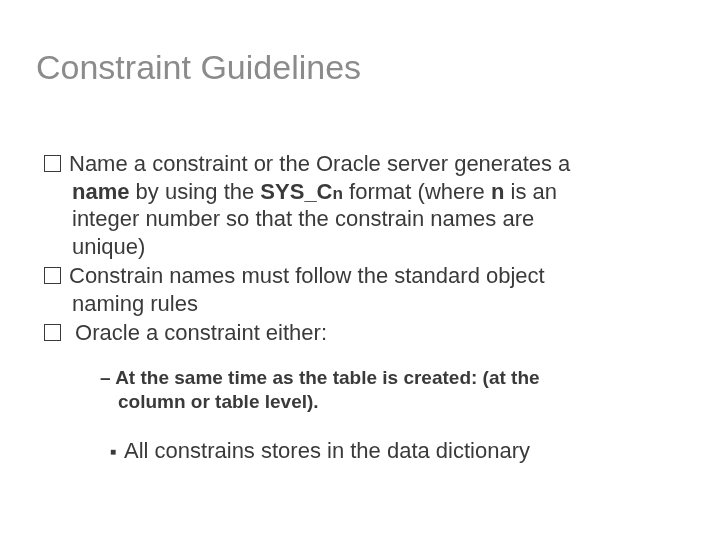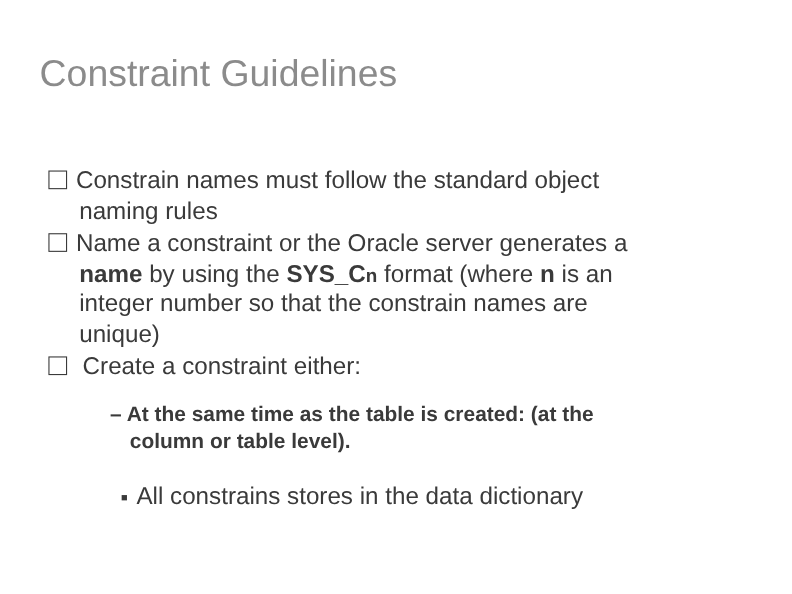--- a/index.html
+++ b/index.html
@@ -81,29 +81,29 @@
 </head>
 <body>
 
 <div class="slide">
 
   <div class="title">Constraint Guidelines</div>
 
   <div class="body">
 
     <p class="bullet-main">
+      <span class="cbox"></span><span>Name a constraint or the Oracle server generates a </span><span class="bold">name</span><span> by using the </span><span class="bold">SYS_C</span><span class="bold small">n</span><span> format (where </span><span class="bold">n</span><span> is an integer number so that the constrain names are unique)</span>
+    </p>
+
+    <p class="bullet-main">
       <span class="cbox"></span><span>Constrain names must follow the standard object naming rules</span>
     </p>
 
     <p class="bullet-main">
-      <span class="cbox"></span><span>Name a constraint or the Oracle server generates a </span><span class="bold">name</span><span> by using the </span><span class="bold">SYS_C</span><span class="bold small">n</span><span> format (where </span><span class="bold">n</span><span> is an integer number so that the constrain names are unique)</span>
-    </p>
-
-    <p class="bullet-main">
-      <span class="cbox"></span><span> Create a constraint either:</span>
+      <span class="cbox"></span><span> Oracle a constraint either:</span>
     </p>
 
     <div class="sub-list">
       <p class="sub-item">– At the same time as the table is created: (at the column or table level).</p>
     </div>
 
     <div class="final-list">
       <p class="final-item">
         <span class="sq">■</span><span>All constrains stores in the data dictionary</span>
       </p>

